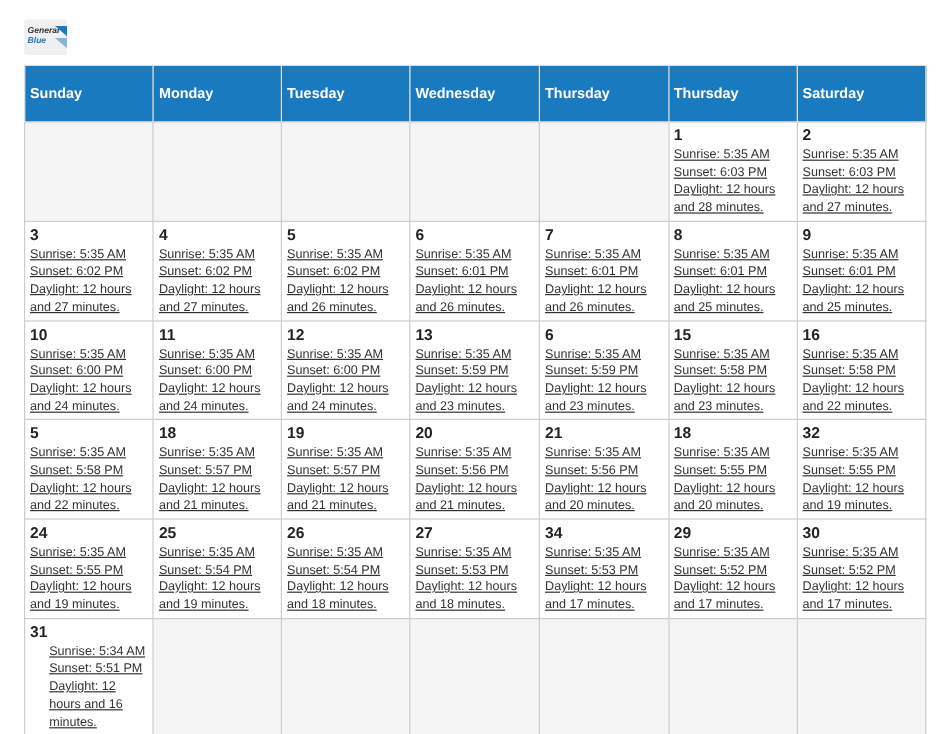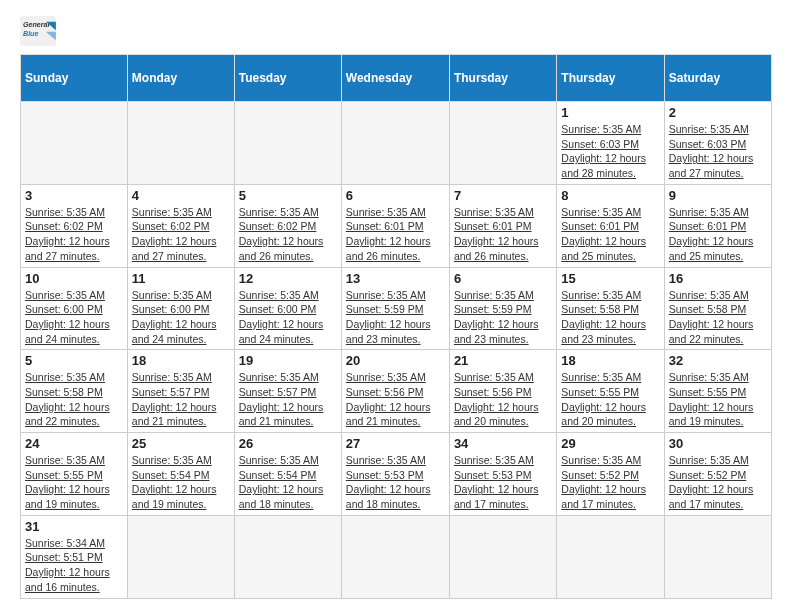--- a/index.html
+++ b/index.html
@@ -302,21 +302,21 @@
         <td>
           <span class="day-number">30</span>
           <div class="day-info" style="white-space: pre-line;">Sunrise: 5:35 AM
 Sunset: 5:52 PM
 Daylight: 12 hours and 17 minutes.</div>
         </td>
       </tr>
       <tr class="last-row">
         <td>
           <span class="day-number">31</span>
-          <div class="day-info" style="white-space: pre-line;">Sunrise: 5:34 AM
+          <div class="day-info" style="white-space: pre-line; margin-left: 16px;">Sunrise: 5:34 AM
 Sunset: 5:51 PM
 Daylight: 12 hours and 16 minutes.</div>
         </td>
         <td class="empty"></td>
         <td class="empty"></td>
         <td class="empty"></td>
         <td class="empty"></td>
         <td class="empty"></td>
         <td class="empty"></td>
       </tr>

